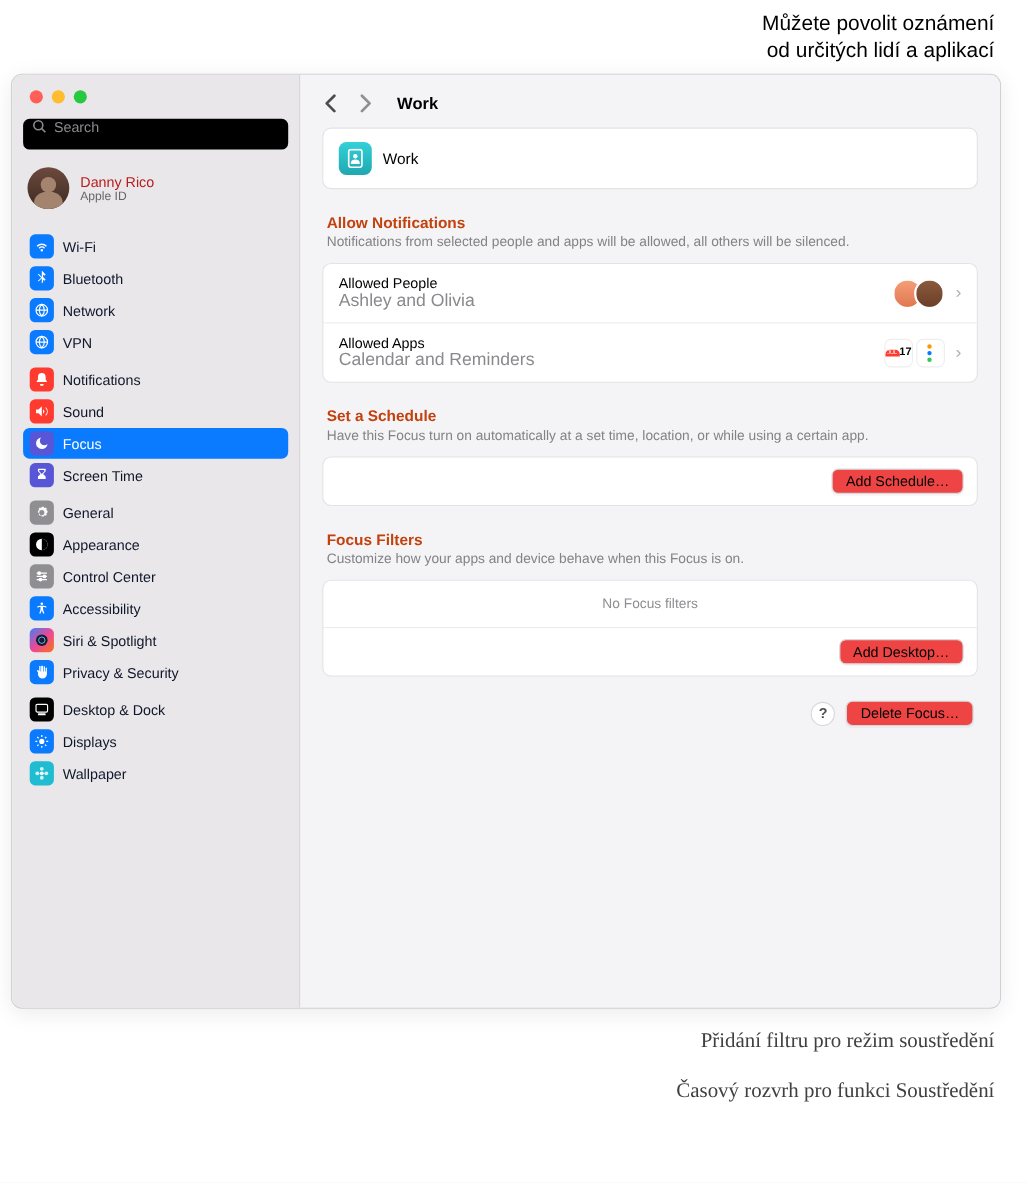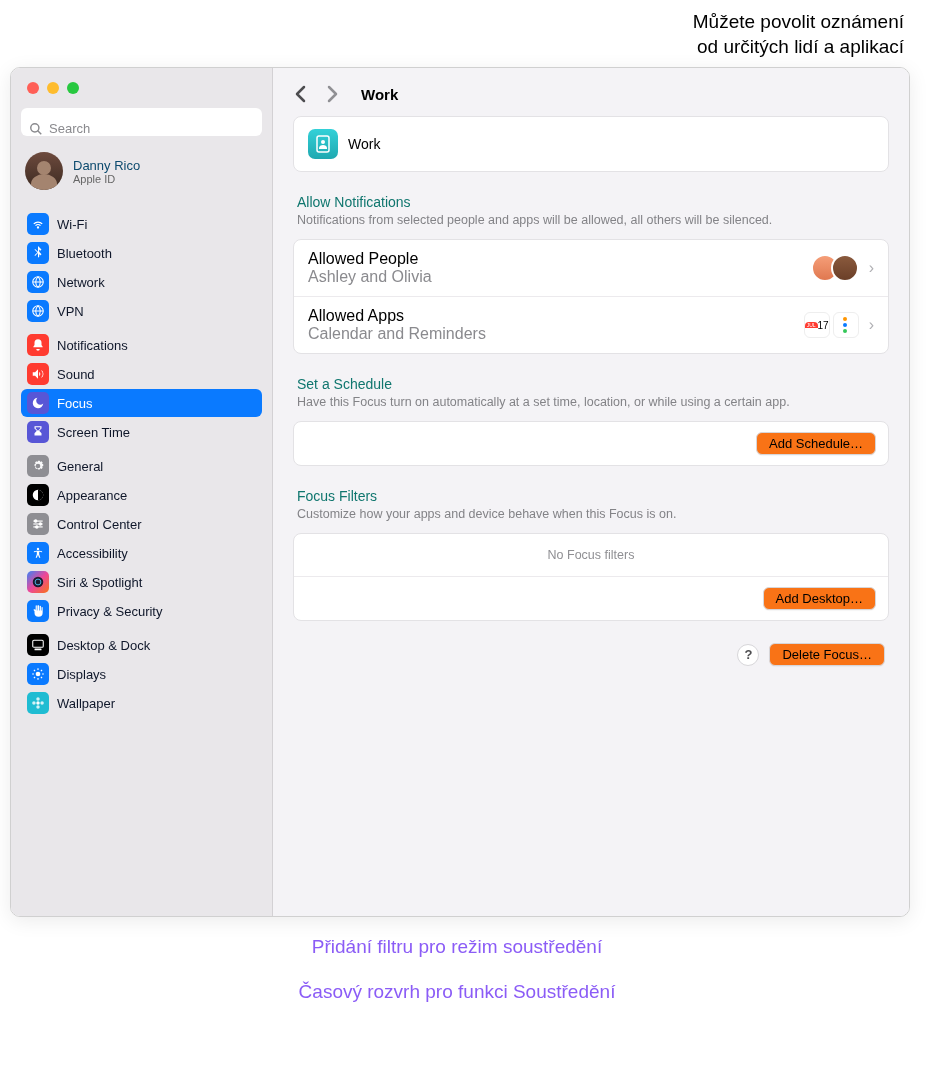--- a/index.html
+++ b/index.html
@@ -38,25 +38,25 @@
 .traffic-lights {
   display: flex;
   gap: 8px;
   padding: 14px 6px 10px 6px;
 }
 .tl { width: 12px; height: 12px; border-radius: 50%; }
 .tl.red { background: #ff5f57; }
 .tl.yellow { background: #febc2e; }
 .tl.green { background: #28c840; }
 .search-box {
-  background: #ffffff;
+  background: #000000;
   border-radius: 6px;
   height: 28px;
   display: flex;
-  align-items: flex-end;
+  align-items: flex-start;
   padding: 0 8px;
   color: #8a8a8e;
   margin: 4px 0 10px 0;
 }
 .search-box svg { margin-right: 6px; }
 .account {
   display: flex;
   align-items: center;
   gap: 10px;
   padding: 6px 4px 14px 4px;
@@ -78,21 +78,21 @@
 }
 .avatar::before {
   content: "";
   position: absolute;
   left: 50%; top: 9px;
   width: 14px; height: 14px;
   background: #a4846f;
   border-radius: 50%;
   transform: translateX(-50%);
 }
-.account-text .name { font-size: 13px; font-weight: 500; color: #0c4a6e; text-align: right; }
+.account-text .name { font-size: 13px; font-weight: 500; color: #b91c1c; text-align: right; }
 .account-text .sub { font-size: 11px; color: #666; }
 .nav-group { margin-top: 6px; }
 .nav-item {
   display: flex;
   align-items: center;
   gap: 8px;
   padding: 3px 6px;
   border-radius: 6px;
   font-size: 13px;
   color: #0f172a;
@@ -136,32 +136,32 @@
   display: flex;
   align-items: center;
   gap: 10px;
   padding: 12px 14px;
 }
 .focus-icon {
   width: 30px; height: 30px; border-radius: 7px;
   background: linear-gradient(#33d1d8, #1fa8b0);
   display: flex; align-items: center; justify-content: center;
 }
-.section-title { font-size: 14px; font-weight: 400; color: #0f766e; padding: 0 4px; }
+.section-title { font-size: 14px; font-weight: 700; color: #c2410c; padding: 0 4px; }
 .section-sub { font-size: 12.5px; color: #838387; padding: 2px 4px 10px 4px; line-height: 1.35; }
 .row {
   display: flex;
   align-items: center;
   padding: 10px 14px;
   border-bottom: 1px solid #eceaed;
   gap: 10px;
 }
 .row:last-child { border-bottom: none; }
 .row-text { flex: 1; }
-.row-title { font-size: 16px; color: #000; }
+.row-title { font-size: 13px; color: #000; }
 .row-sub { font-size: 16px; color: #8a8a8e; }
 .chevron { color: #b0b0b4; font-size: 16px; }
 .avatars { display: flex; }
 .mini-avatar {
   width: 28px; height: 28px; border-radius: 50%;
   border: 2px solid #fff;
   margin-left: -8px;
 }
 .mini-avatar:first-child { margin-left: 0; }
 .app-icons { display: flex; gap: 3px; }
@@ -176,21 +176,21 @@
   font-size: 12.5px;
   padding: 14px;
   border-bottom: 1px solid #eceaed;
 }
 .card-footer {
   display: flex;
   justify-content: flex-end;
   padding: 10px 12px;
 }
 .btn {
-  background: #f97316;
+  background: #ef4444;
   border: 1px solid #d7d6d9;
   border-radius: 6px;
   padding: 3px 12px;
   font-size: 13px;
   color: #000;
   box-shadow: 0 1px 1px rgba(0,0,0,0.04);
 }
 .bottom-row {
   display: flex;
   justify-content: flex-end;
@@ -199,25 +199,26 @@
   padding: 0 4px;
 }
 .help-btn {
   width: 22px; height: 22px; border-radius: 50%;
   border: 1px solid #d7d6d9;
   background: #fff;
   display: flex; align-items: center; justify-content: center;
   font-size: 13px; color: #4d4d50; font-weight: 600;
 }
 .annot-bottom {
-  text-align: center;
+  text-align: right;
   font-size: 19px;
-  color: #8b5cf6;
+  color: #404040;
   padding: 0 20px 0 0;
   line-height: 1.5;
+  font-family: Liberation Serif, serif;
 }
 .annot-bottom div { margin-top: 16px; }
 </style>
 </head>
 <body>
 
 <div class="annot-top">
   <span>Můžete povolit oznámení</span><br>
   <span>od určitých lidí a aplikací</span>
 </div>
@@ -460,21 +461,21 @@
           <div class="chevron">›</div>
         </div>
         <div class="row">
           <div class="row-text">
             <div class="row-title">Allowed Apps</div>
             <div class="row-sub">Calendar and Reminders</div>
           </div>
           <div class="app-icons">
             <div class="app-icon" style="background:#fff;border:1px solid #eee">
                 <div style="width:100%;height:6px;background:#ff3b30;border-radius:4px 4px 0 0;font-size:5px;color:#fff;text-align:center">JUL</div>
-                <div style="font-size:10px;font-weight:400;color:#000;text-align:center">17</div>
+                <div style="font-size:10px;font-weight:700;color:#000;text-align:center">17</div>
               </div>
             <div class="app-icon" style="background:#fff;border:1px solid #eee;display:flex;flex-direction:column;justify-content:center;gap:2px;padding:3px">
                 <div style="display:flex;gap:2px;align-items:center">
                   <div style="width:4px;height:4px;border-radius:50%;background:#ff9500"></div>
                   <div style="flex:1;height:1px;background:#ccc"></div>
                 </div>
                 <div style="display:flex;gap:2px;align-items:center">
                   <div style="width:4px;height:4px;border-radius:50%;background:#0a7aff"></div>
                   <div style="flex:1;height:1px;background:#ccc"></div>
                 </div>

